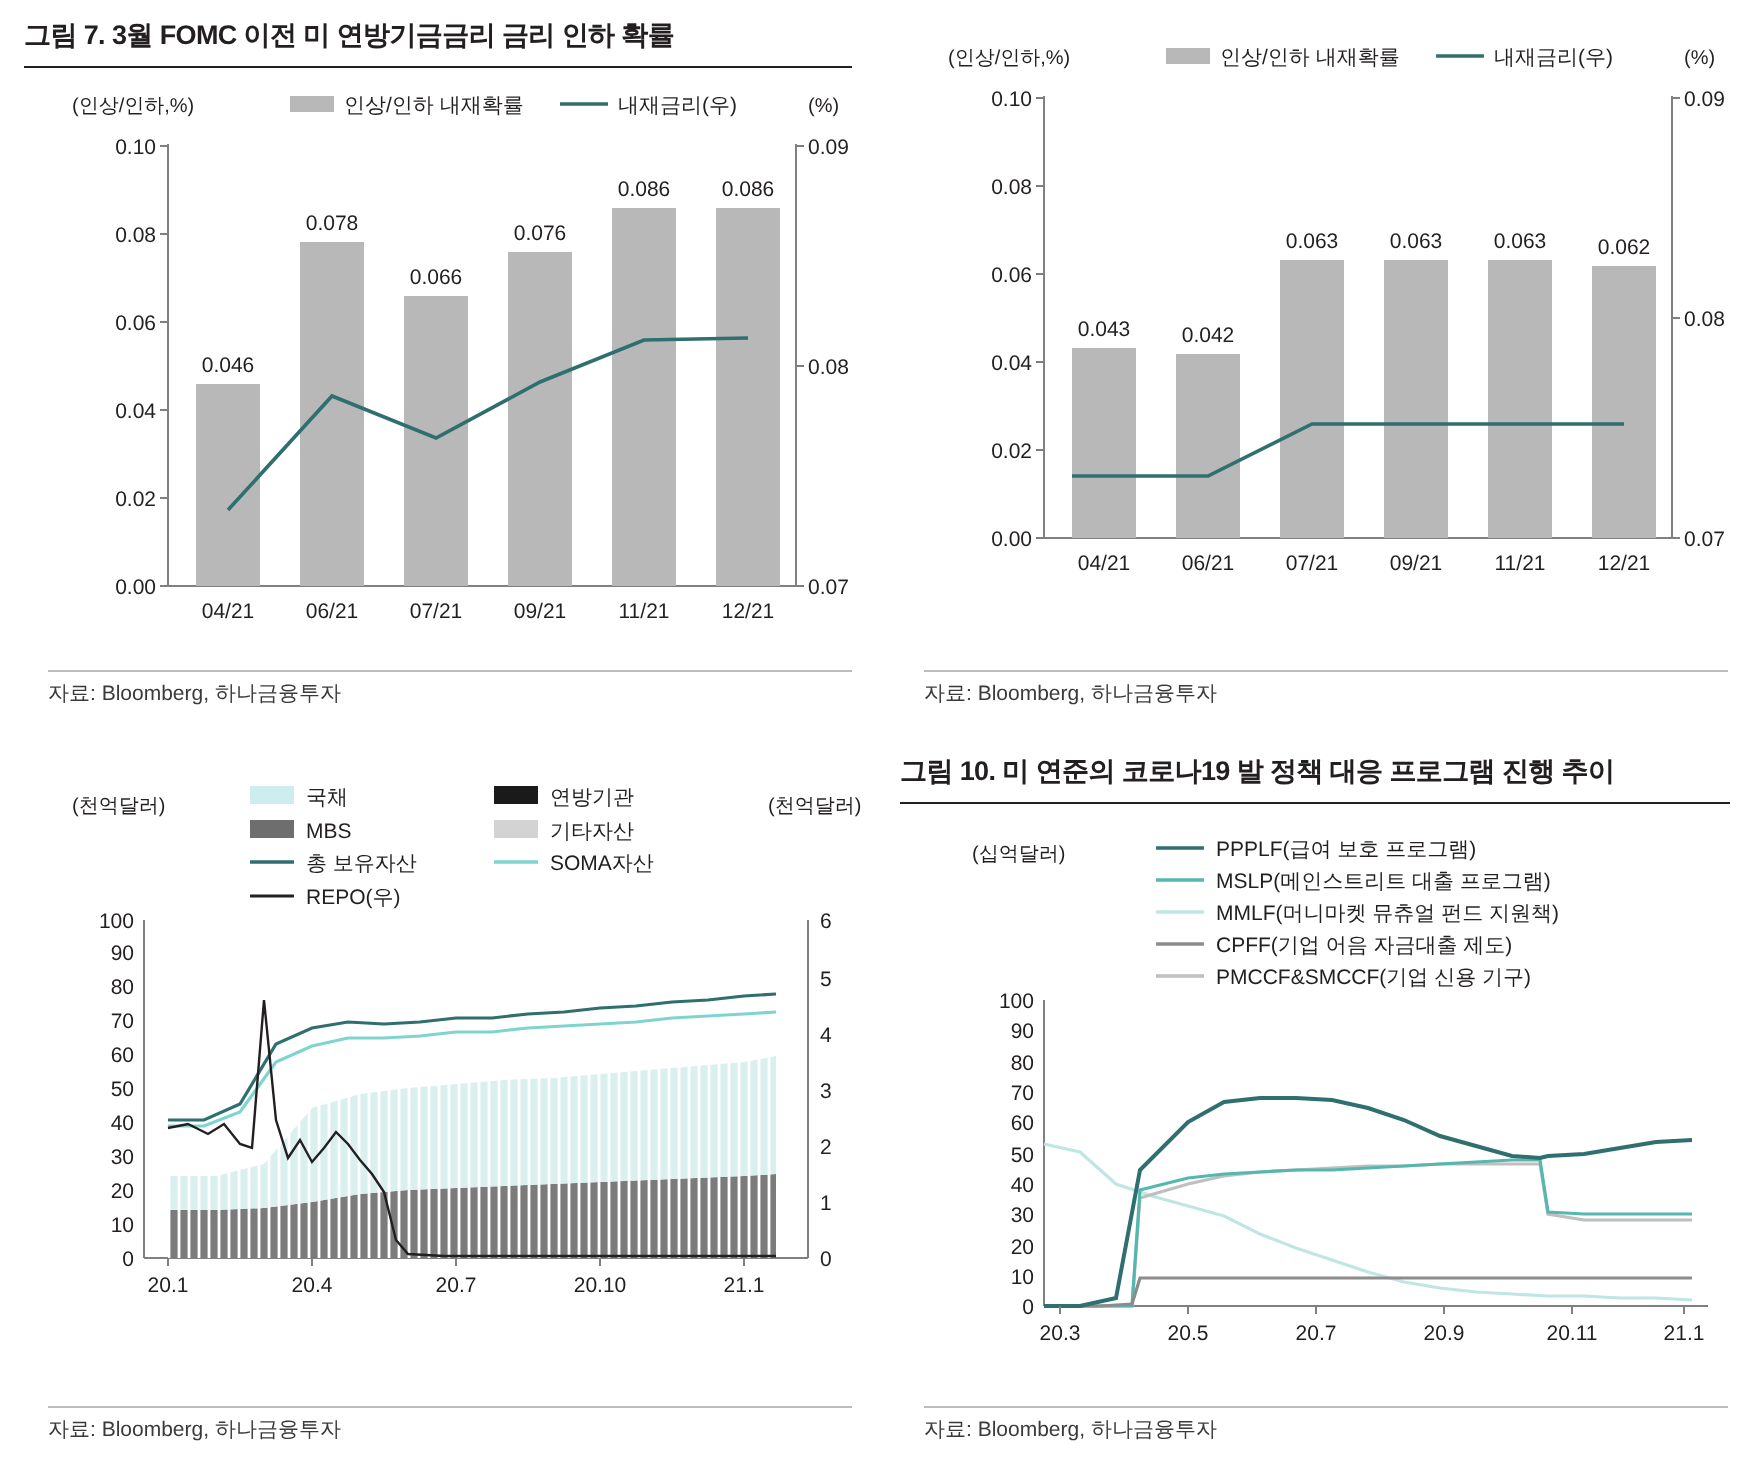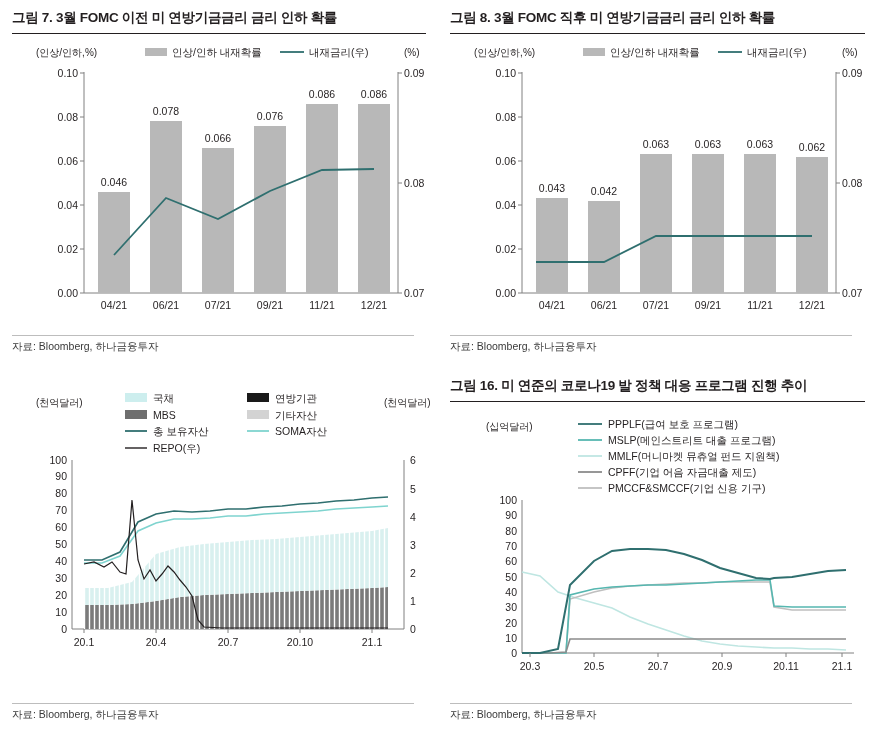--- a/index.html
+++ b/index.html
@@ -17,21 +17,21 @@
     width:877px;height:626px;
   }
   .panel{position:relative;box-sizing:border-box;padding:10px 12px 0 12px;}
   .panel-title{
     font-size:13.5px;font-weight:bold;color:#231f20;
     letter-spacing:-0.3px;line-height:16px;
     padding-bottom:7px;
   }
   .title-rule{border-bottom:1.6px solid #231f20;margin-bottom:0px;}
   .source{
-    position:absolute;left:12px;bottom:14px;
+    position:absolute;left:24px;bottom:14px;
     font-size:10.5px;color:#3a3a3a;
     border-top:1px solid #bdbdbd;
     width:402px;padding-top:4px;
   }
   .chart-wrap{position:relative;width:412px;height:278px;margin-top:6px;margin-left:20px;}
   svg{display:block;}
   .tick-lbl{font-size:10.5px;fill:#231f20;}
   .val-lbl{font-size:10.5px;fill:#231f20;}
   .legend-txt{font-size:10.5px;fill:#231f20;}
   .unit-txt{font-size:10px;fill:#231f20;}
@@ -99,21 +99,20 @@
         <text class="tick-lbl" x="186" y="269" text-anchor="middle">07/21</text>
         <text class="tick-lbl" x="238" y="269" text-anchor="middle">09/21</text>
         <text class="tick-lbl" x="290" y="269" text-anchor="middle">11/21</text>
         <text class="tick-lbl" x="342" y="269" text-anchor="middle">12/21</text>
       </svg>
     </div>
     <div class="source">자료: Bloomberg, 하나금융투자</div>
   </div>
 
   <div class="panel">
-    <div class="panel-title title-rule">그림 8. 3월 FOMC 직후 미 연방기금금리 금리 인하 확률</div>
     <div class="chart-wrap">
       <svg width="412" height="278" viewBox="0 0 412 278">
         <text class="unit-txt" x="4" y="16">(인상/인하,%)</text>
         <text class="unit-txt" x="372" y="16">(%)</text>
 
         <rect x="113" y="8" width="22" height="8" fill="#b8b8b8"></rect>
         <text class="legend-txt" x="140" y="16">인상/인하 내재확률</text>
         <line x1="248" y1="12" x2="272" y2="12" stroke="#2f6f6f" stroke-width="1.8"></line>
         <text class="legend-txt" x="277" y="16">내재금리(우)</text>
 
@@ -245,21 +244,21 @@
         <text class="tick-lbl" x="124" y="262" text-anchor="middle">20.4</text>
         <text class="tick-lbl" x="196" y="262" text-anchor="middle">20.7</text>
         <text class="tick-lbl" x="268" y="262" text-anchor="middle">20.10</text>
         <text class="tick-lbl" x="340" y="262" text-anchor="middle">21.1</text>
       </svg>
     </div>
     <div class="source">자료: Bloomberg, 하나금융투자</div>
   </div>
 
   <div class="panel">
-    <div class="panel-title title-rule">그림 16. 미 연준의 코로나19 발 정책 대응 프로그램 진행 추이</div>
+    <div class="panel-title title-rule">그림 10. 미 연준의 코로나19 발 정책 대응 프로그램 진행 추이</div>
     <div class="chart-wrap">
       <svg width="412" height="278" viewBox="0 0 412 278">
         <text class="unit-txt" x="16" y="22">(십억달러)</text>
 
         <line x1="108" y1="16" x2="132" y2="16" stroke="#2f6f6f" stroke-width="1.8"></line>
         <text class="legend-txt" x="138" y="20">PPPLF(급여 보호 프로그램)</text>
 
         <line x1="108" y1="32" x2="132" y2="32" stroke="#56b7b0" stroke-width="1.8"></line>
         <text class="legend-txt" x="138" y="36">MSLP(메인스트리트 대출 프로그램)</text>
 

